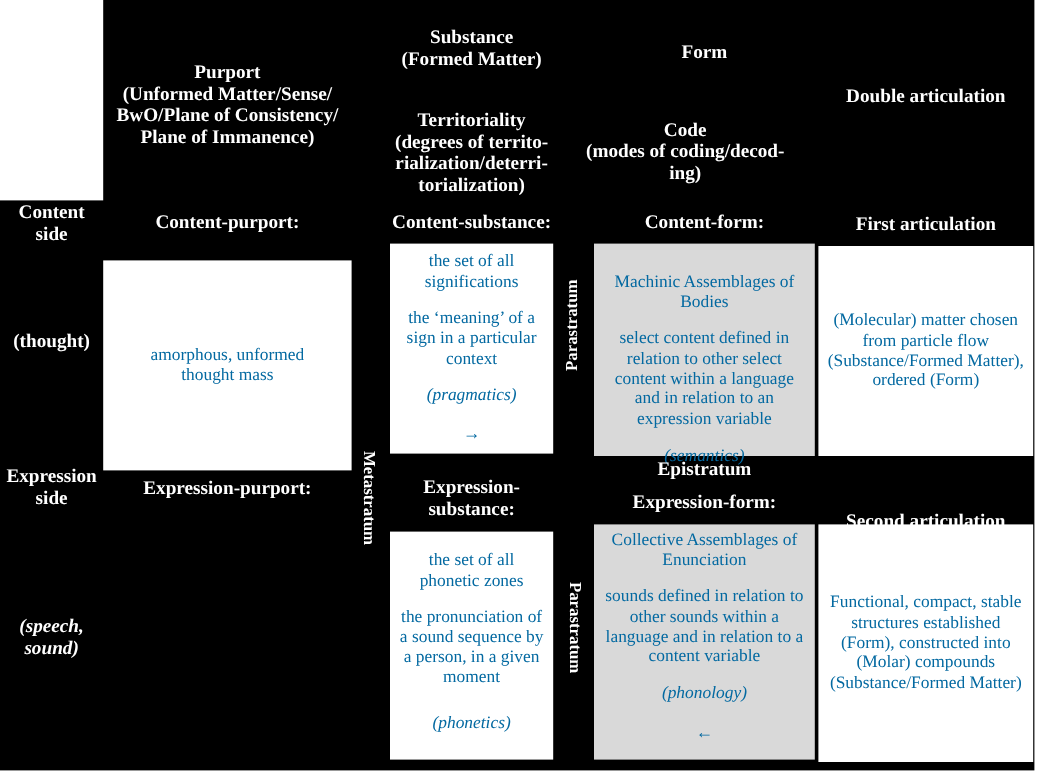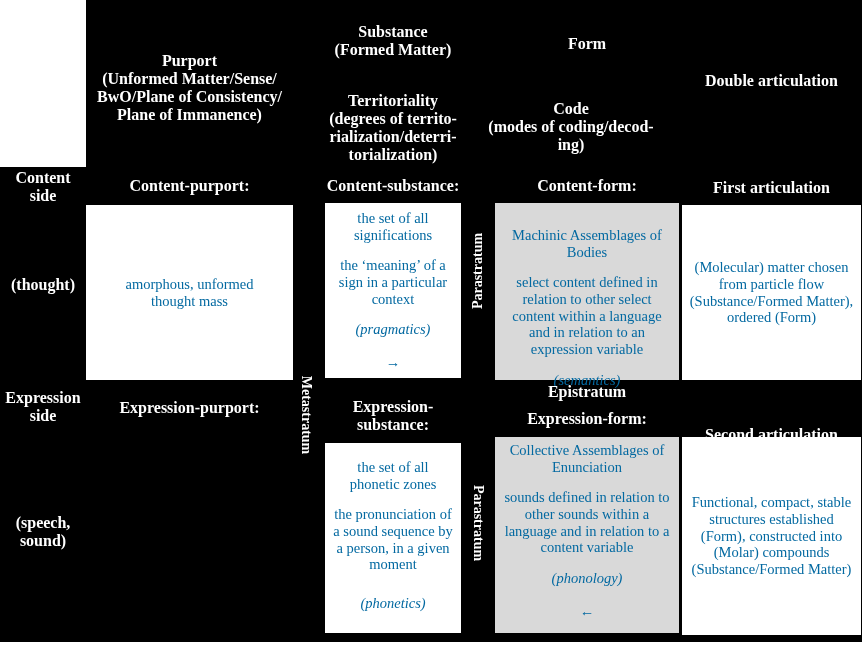--- a/index.html
+++ b/index.html
@@ -57,21 +57,21 @@
 
   <div class="hdr" style="left:0; top:169px; width:86px;">Content
 side</div>
   <div class="hdr" style="left:86px; top:177px; width:207px;">Content-purport:</div>
   <div class="hdr" style="left:325px; top:177px; width:136px;">Content-substance:</div>
   <div class="hdr" style="left:495px; top:177px; width:184px;">Content-form:</div>
   <div class="hdr" style="left:682px; top:179px; width:179px;">First articulation</div>
 
   <div class="hdr" style="left:0; top:276px; width:86px;">(thought)</div>
 
-  <div class="cell vcenter" style="left:86px; top:205px; width:207px; height:175px;">
+  <div class="cell vcenter" style="left:86px; top:217px; width:207px; height:175px;">
     <div class="ml">amorphous, unformed
 thought mass</div>
   </div>
 
   <div class="cell" style="left:325px; top:203px; width:136px; height:175px; padding-top:7px;">
     <div class="ml">the set of all
 significations</div>
     <div class="ml p2">the ‘meaning’ of a
 sign in a particular
 context</div>
@@ -99,21 +99,21 @@
 
   <div class="hdr" style="left:0; top:389px; width:86px;">Expression
 side</div>
   <div class="hdr" style="left:86px; top:399px; width:207px;">Expression-purport:</div>
   <div class="hdr" style="left:325px; top:398px; width:136px;">Expression-
 substance:</div>
   <div class="hdr" style="left:495px; top:383px; width:184px;">Epistratum</div>
   <div class="hdr" style="left:495px; top:410px; width:184px;">Expression-form:</div>
   <div class="hdr" style="left:682px; top:426px; width:179px;">Second articulation</div>
 
-  <div class="hdr" style="left:0; top:514px; width:86px;">(speech,
+  <div class="hdr" style="left:0; top:514px; width:86px;font-style:italic;">(speech,
 sound)</div>
 
 
   <div class="cell" style="left:325px; top:443px; width:136px; height:190px; padding-top:16px;">
     <div class="ml">the set of all
 phonetic zones</div>
     <div class="ml p2">the pronunciation of
 a sound sequence by
 a person, in a given
 moment</div>

